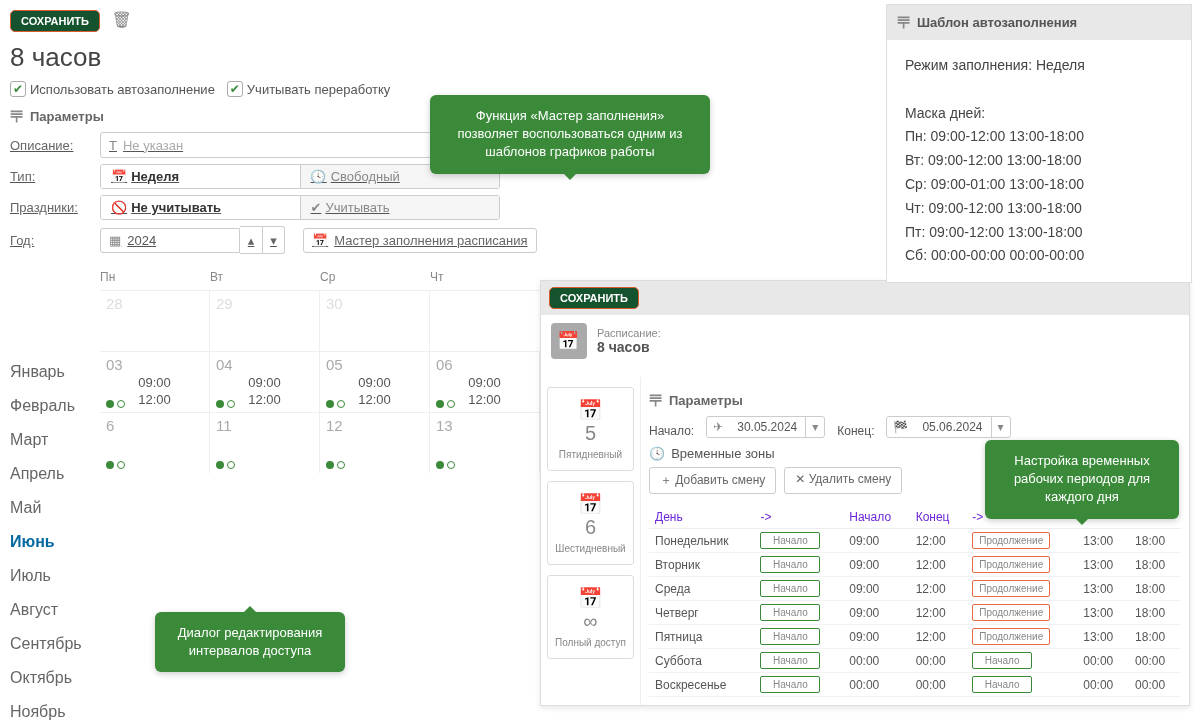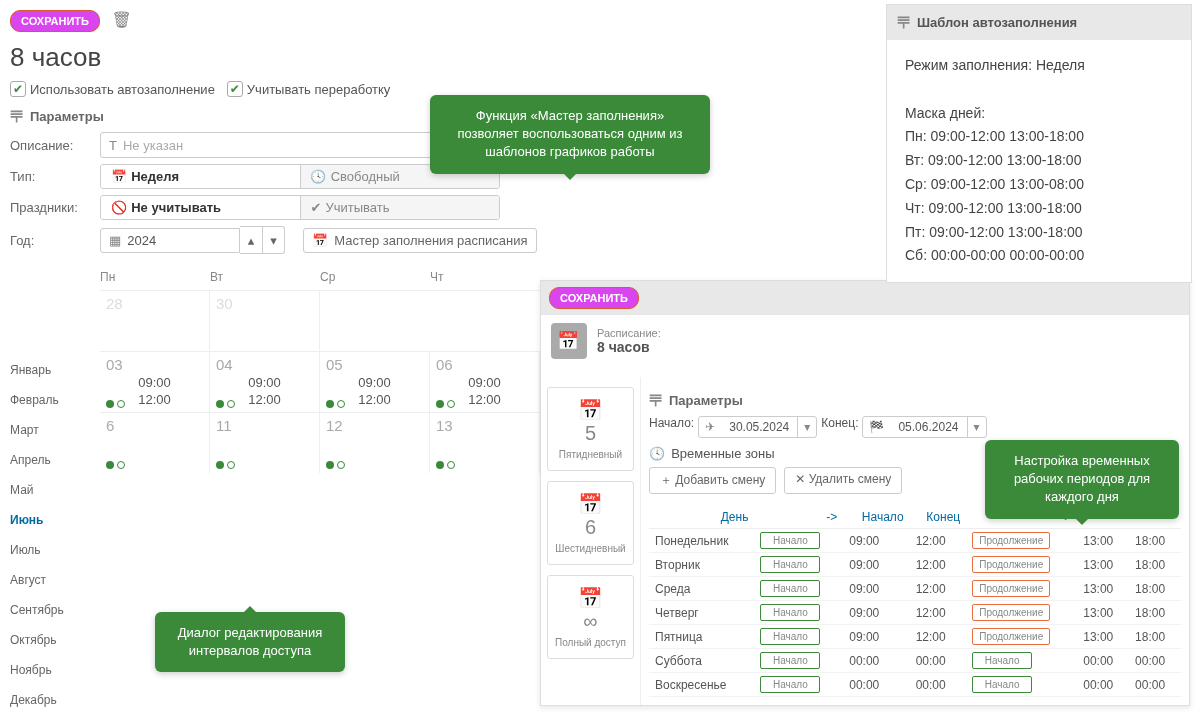--- a/index.html
+++ b/index.html
@@ -1,50 +1,50 @@
 <!DOCTYPE html>
 <html><head>
 <meta charset="utf-8">
 <style>
   * { box-sizing: border-box; margin: 0; padding: 0; }
   body { font-family: Arial, sans-serif; font-size: 13px; color: #555; background: #fff; width: 1200px; height: 728px; position: relative; overflow: hidden; }
   
-  .btn-orange { background: #d946ef; color: #fff; border: 1px solid #d85a2e; border-radius: 10px; padding: 4px 10px; font-size: 11px; font-weight: bold; cursor: pointer; }
+  .btn-orange { background: #14532d; color: #fff; border: 1px solid #d85a2e; border-radius: 5px; padding: 4px 10px; font-size: 11px; font-weight: bold; cursor: pointer; }
   .trash-icon { color: #888; font-size: 16px; margin-left: 8px; cursor: pointer; }
   
   .main-left { position: absolute; left: 10px; top: 10px; width: 530px; }
   .title { font-size: 26px; color: #444; margin-top: 10px; margin-bottom: 8px; }
   
   .check-row { display: flex; align-items: center; gap: 12px; margin-bottom: 10px; }
   .checkbox { display: inline-flex; align-items: center; gap: 4px; cursor: pointer; color: #555; }
   .check-sq { width: 16px; height: 16px; border: 1px solid #aaa; border-radius: 3px; display: inline-flex; align-items: center; justify-content: center; color: #3a8a3a; font-size: 12px; }
   
   .section-head { display: flex; align-items: center; gap: 6px; color: #666; margin: 6px 0; font-weight: bold; }
   .sliders-icon::before { content: "⊪"; transform: rotate(90deg); display: inline-block; color: #888; font-size: 16px; }
   
-  .form-row { display: flex; align-items: center; margin: 6px 0; gap: 10px; }
+  .form-row { display: flex; align-items: center; margin: 6px 0; gap: 10px; text-decoration: underline; }
   .form-label { width: 80px; color: #666; }
   .input-like { border: 1px solid #ccc; border-radius: 3px; padding: 4px 8px; display: flex; align-items: center; gap: 6px; background: #fff; min-height: 26px; }
   .input-like.placeholder { color: #aaa; }
   .input-like.wide { width: 400px; }
   .toggle-group { display: flex; border: 1px solid #ccc; border-radius: 3px; overflow: hidden; }
   .toggle-opt { padding: 4px 10px; display: flex; align-items: center; gap: 4px; color: #888; background: #f5f5f5; cursor: pointer; }
   .toggle-opt.active { background: #fff; color: #333; font-weight: bold; }
   .toggle-opt + .toggle-opt { border-left: 1px solid #ccc; }
   
   .year-box { display: flex; align-items: center; }
   .year-input { border: 1px solid #ccc; border-radius: 3px 0 0 3px; padding: 4px 8px; width: 140px; display: flex; align-items: center; gap: 6px; }
   .spinner { display: flex; flex-direction: row; border: 1px solid #ccc; border-left: 0; border-radius: 0 3px 3px 0; }
   .spinner span { width: 22px; height: 26px; display: flex; align-items: center; justify-content: center; cursor: pointer; color: #666; }
   .spinner span + span { border-left: 1px solid #ccc; }
   .wizard-btn { border: 1px solid #ccc; border-radius: 3px; padding: 4px 8px; margin-left: 8px; display: flex; align-items: center; gap: 6px; color: #666; cursor: pointer; }
   
   .calendar { margin-top: 16px; }
   .months-col { position: absolute; left: 0; top: 345px; width: 80px; }
-  .month-item { padding: 8px 0; color: #666; font-size: 12px; }
+  .month-item { padding: 8px 0; color: #666; font-size: 16px; }
   .month-item.current { font-weight: bold; color: #0369a1; }
   
   .cal-grid { margin-left: 90px; }
   .cal-head { display: flex; }
   .cal-head div, .cal-cell { width: 110px; }
   .cal-head div { font-size: 12px; color: #888; padding-bottom: 6px; }
   .cal-row { display: flex; border-top: 1px solid #eee; }
   .cal-cell { border-right: 1px solid #eee; padding: 4px 6px; min-height: 60px; position: relative; }
   .cal-cell .num { font-size: 15px; color: #aaa; }
   .cal-cell .num.dim { color: #ddd; }
@@ -58,31 +58,31 @@
   .wizard-bar { background: #e8e8e8; padding: 6px 8px; }
   .wizard-body { display: flex; }
   .wizard-side { width: 100px; padding: 10px 6px; border-right: 1px solid #eee; }
   .preset { border: 1px solid #ddd; border-radius: 3px; padding: 10px 4px; text-align: center; color: #888; font-size: 10px; margin-bottom: 10px; cursor: pointer; }
   .preset .pic { font-size: 20px; display: block; margin-bottom: 4px; }
   .wizard-main { flex: 1; padding: 8px; }
   .sched-head { display: flex; align-items: center; gap: 10px; margin-bottom: 10px; }
   .sched-icon { width: 36px; height: 36px; border-radius: 4px; background: #aaa; color: #fff; display: flex; align-items: center; justify-content: center; font-size: 18px; }
   .sched-title small { display: block; color: #888; font-size: 11px; }
   .sched-title b { font-size: 14px; color: #555; }
-  .param-line { display: flex; align-items: flex-start; gap: 4px; margin: 6px 0; font-size: 12px; }
+  .param-line { display: flex; align-items: flex-end; gap: 12px; margin: 6px 0; font-size: 12px; }
   .date-box { border: 1px solid #ccc; border-radius: 3px; display: flex; align-items: center; }
   .date-box span.val { padding: 3px 8px; }
   .date-box span.dd { border-left: 1px solid #ccc; padding: 3px 6px; cursor: pointer; color: #888; }
   .date-box .ic { padding: 0 6px; color: #888; }
   .tz-head { display: flex; align-items: center; gap: 6px; margin: 8px 0 6px; }
   .tz-btns { display: flex; gap: 8px; margin-bottom: 12px; }
   .tz-btn { border: 1px solid #ccc; border-radius: 3px; padding: 4px 10px; font-size: 12px; cursor: pointer; color: #666; }
   
   table.days { border-collapse: collapse; width: 100%; font-size: 12px; }
-  table.days th { text-align: right; color: #0369a1; font-weight: normal; padding: 4px 6px; border-bottom: 1px solid #eee; }
+  table.days th { text-align: left; color: #6d28d9; font-weight: normal; padding: 4px 6px; border-bottom: 1px solid #eee; }
   table.days td { padding: 3px 6px; border-bottom: 1px solid #f2f2f2; }
   .tag { display: inline-block; border: 1px solid #3a8a3a; color: #888; border-radius: 2px; padding: 2px 6px; font-size: 10px; min-width: 60px; text-align: center; }
   .tag.orange { border-color: #e96c3f; }
   
   
   .callout { position: absolute; background: #3a8a3a; color: #fff; border-radius: 6px; padding: 12px 16px; text-align: center; font-size: 13px; line-height: 1.4; box-shadow: 0 2px 6px rgba(0,0,0,0.2); }
   .callout::after { content: ""; position: absolute; width: 0; height: 0; }
   .callout.c1 { left: 430px; top: 95px; width: 280px; }
   .callout.c1::after { bottom: -18px; left: 50%; margin-left: -12px; border: 12px solid transparent; border-top-color: #3a8a3a; }
   .callout.c2 { left: 155px; top: 612px; width: 190px; }
@@ -197,20 +197,23 @@
           <div>Вт</div>
           <div>Ср</div>
           <div>Чт</div>
         </div>
       <div class="cal-body">
           <div class="cal-row">
             <div class="cal-cell">
               <div class="num dim">28</div>
             </div>
             <div class="cal-cell">
+              <div class="num dim">29</div>
+            </div>
+            <div class="cal-cell">
               <div class="num dim">30</div>
             </div>
           </div>
           <div class="cal-row">
             <div class="cal-cell">
               <div class="num">03</div>
               <div class="time">09:00</div>
               <div class="time">12:00</div>
               <div class="dots">
                 <span class="dot"></span>
@@ -411,21 +414,21 @@
     <span class="sliders-icon"></span>
     <span>Шаблон автозаполнения</span>
   </div>
   <div class="auto-body">
     <div>Режим заполнения: Неделя</div>
     <br>
     <div>Маска дней:</div>
     <div>
         <div>Пн: 09:00-12:00 13:00-18:00</div>
         <div>Вт: 09:00-12:00 13:00-18:00</div>
-        <div>Ср: 09:00-12:00 13:00-08:00</div>
+        <div>Ср: 09:00-01:00 13:00-18:00</div>
         <div>Чт: 09:00-12:00 13:00-18:00</div>
         <div>Пт: 09:00-12:00 13:00-18:00</div>
         <div>Сб: 00:00-00:00 00:00-00:00</div>
       </div>
   </div>
 </div>
 
 <div class="callout c1">Функция «Мастер заполнения» позволяет воспользоваться одним из шаблонов графиков работы</div>
 <div class="callout c2">Диалог редактирования интервалов доступа</div>
 <div class="callout c3">Настройка временных рабочих периодов для каждого дня</div>

